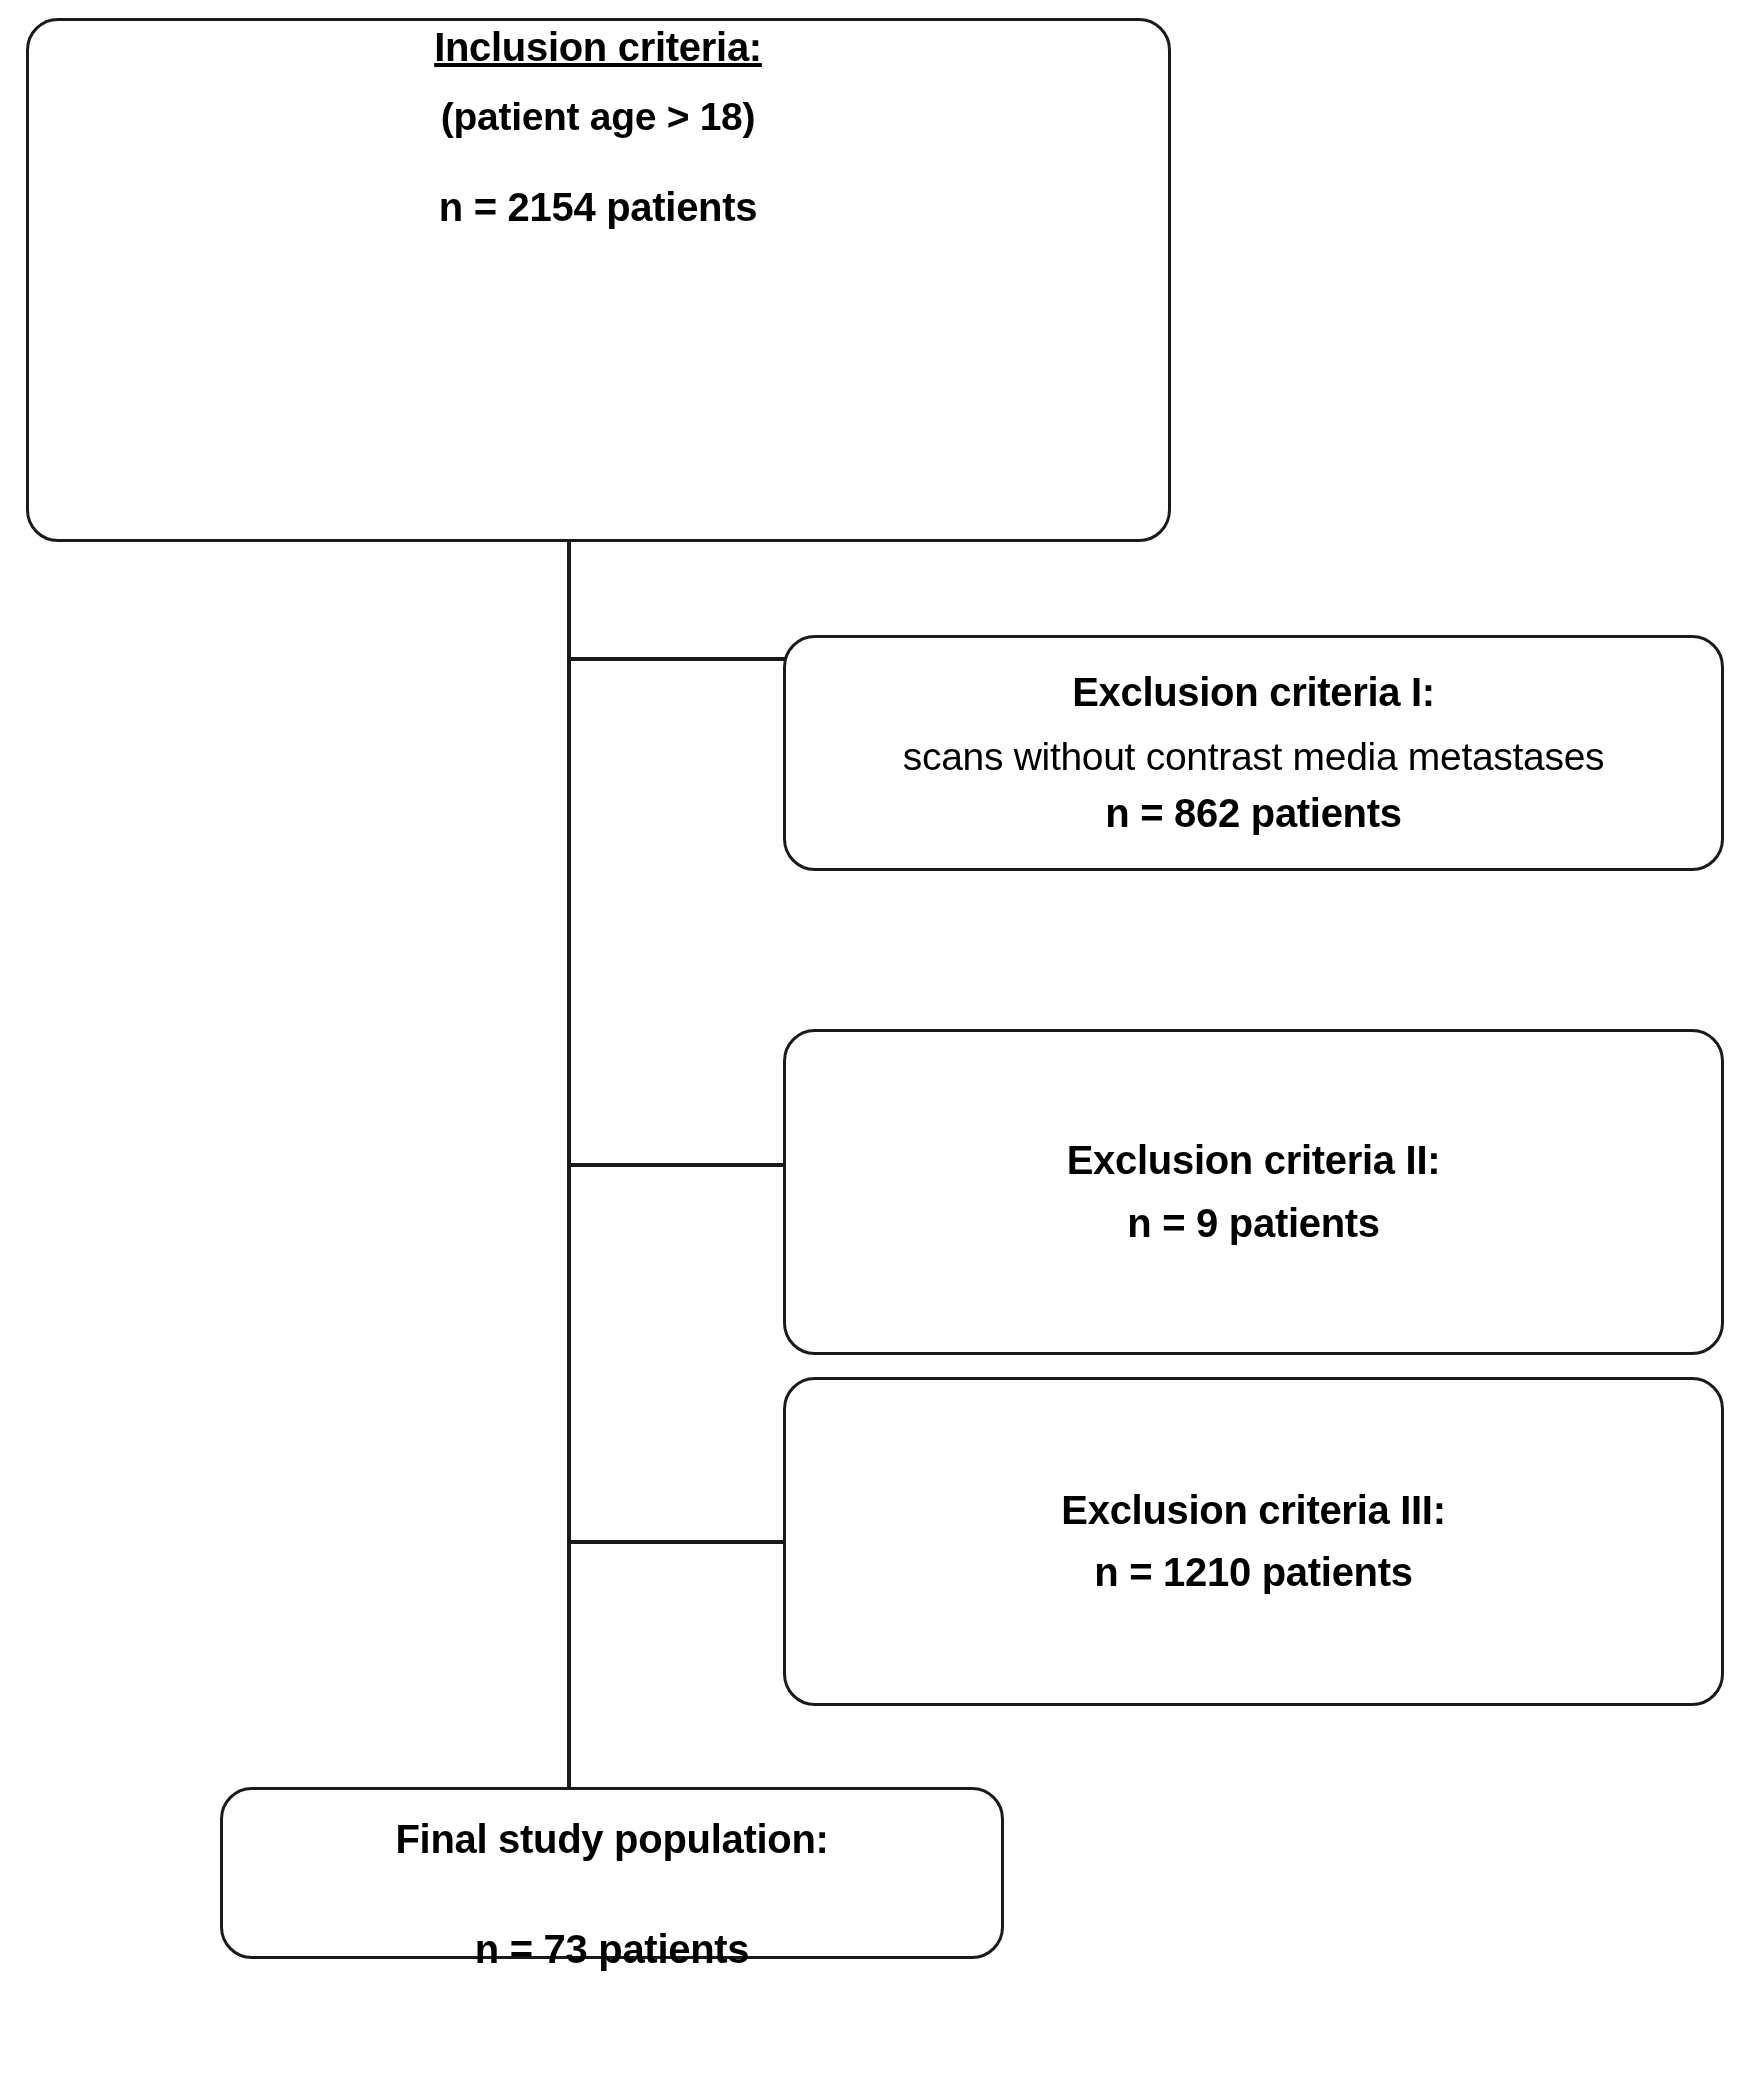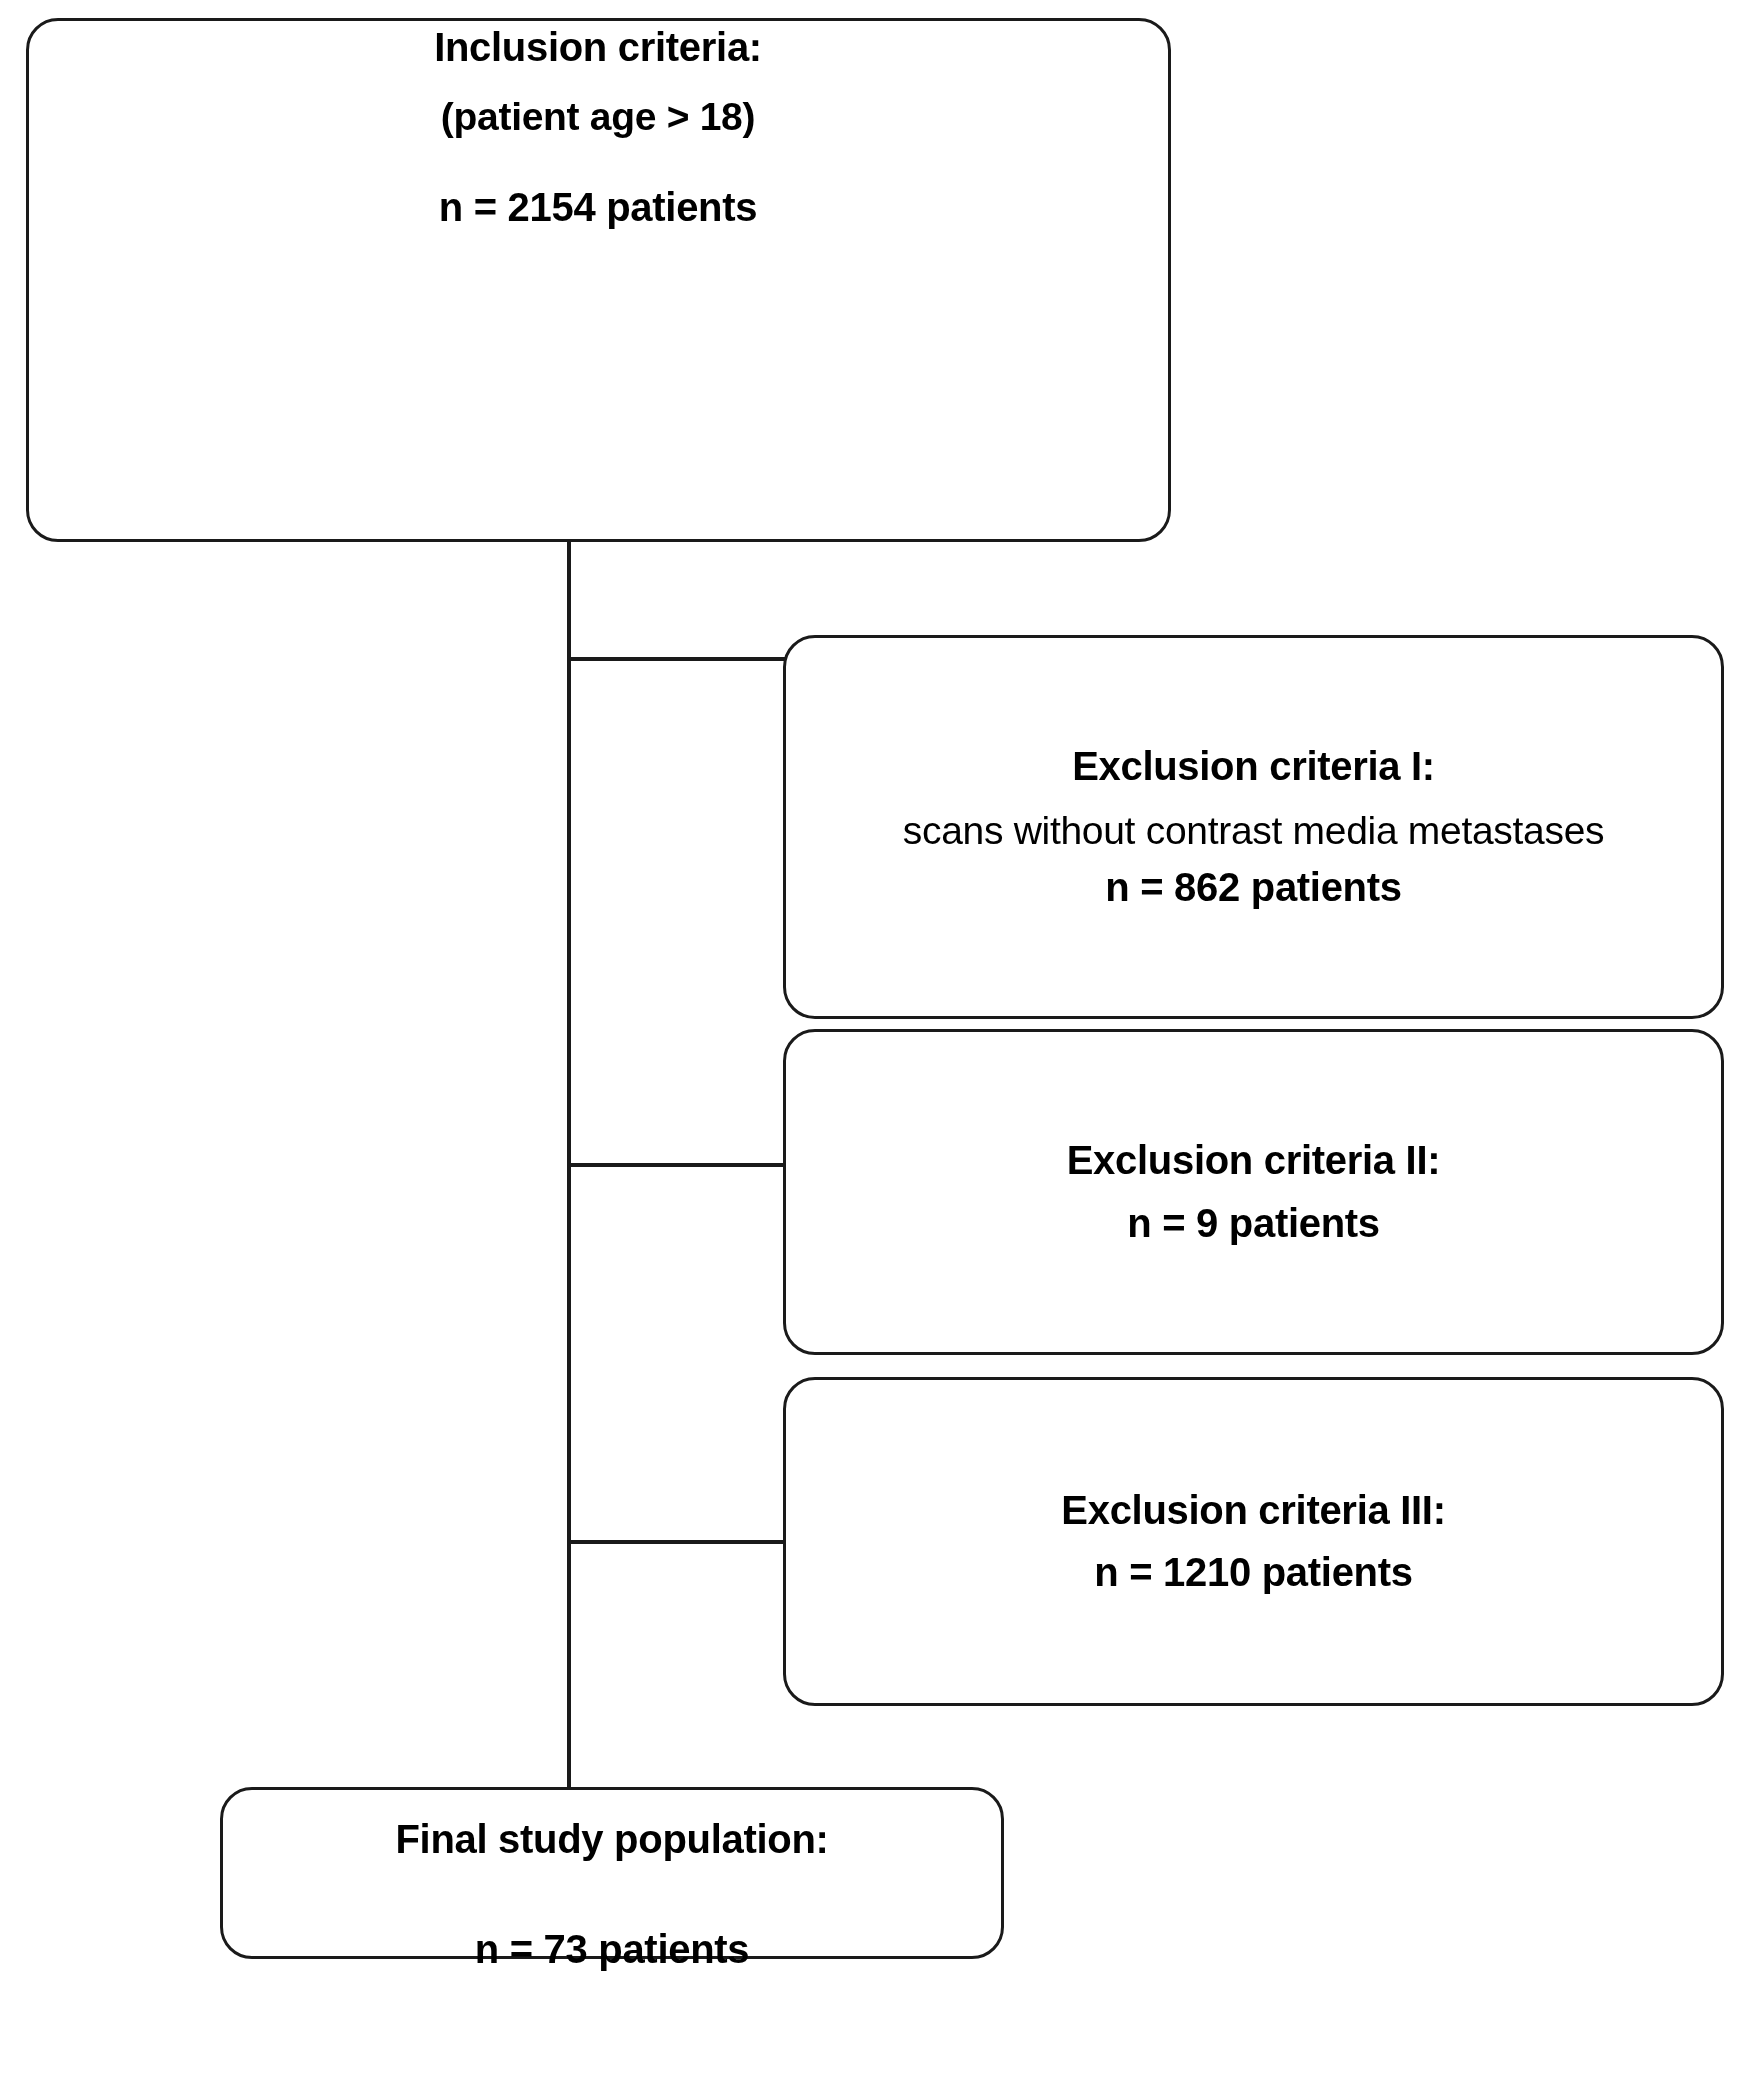--- a/index.html
+++ b/index.html
@@ -57,33 +57,33 @@
 
   
   #box-inclusion {
     left: 25.5px;
     top: 18px;
     width: 1145px;
     height: 524px;
     justify-content: flex-start;
     padding: 3.1px 20.4px 0 20.4px;
   }
-  #box-inclusion .ttl { margin-top: 0px; }
+  #box-inclusion .ttl { margin-top: 0px; text-decoration: underline; }
   #box-inclusion .body-txt { margin-top: 13.3px; }
   #box-inclusion .sub-txt { margin-top: 22.4px; font-weight: bold; }
   #box-inclusion .count { margin-top: 45px; }
 
   
   .box-exclusion {
     left: 783px;
     width: 941px;
     padding: 0 13.3px;
     justify-content: center;
   }
-  #box-excl-1 { top: 635px; height: 384px; }
+  #box-excl-1 { top: 635px; height: 236px; }
   #box-excl-2 { top: 1029px; height: 326px; }
   #box-excl-3 { top: 1377px; height: 329px; }
 
   .box-exclusion .ttl { margin-bottom: 5.1px; }
   #box-excl-1 .body-txt { margin-top: 12.2px; }
   #box-excl-1 .count { margin-top: 10.2px; }
   #box-excl-2 .body-txt { margin-top: 17.3px; }
   #box-excl-2 .count { margin-top: 11.2px; }
   #box-excl-3 .body-txt { margin-top: 15.3px; }
   #box-excl-3 .count { margin-top: 9.2px; }

